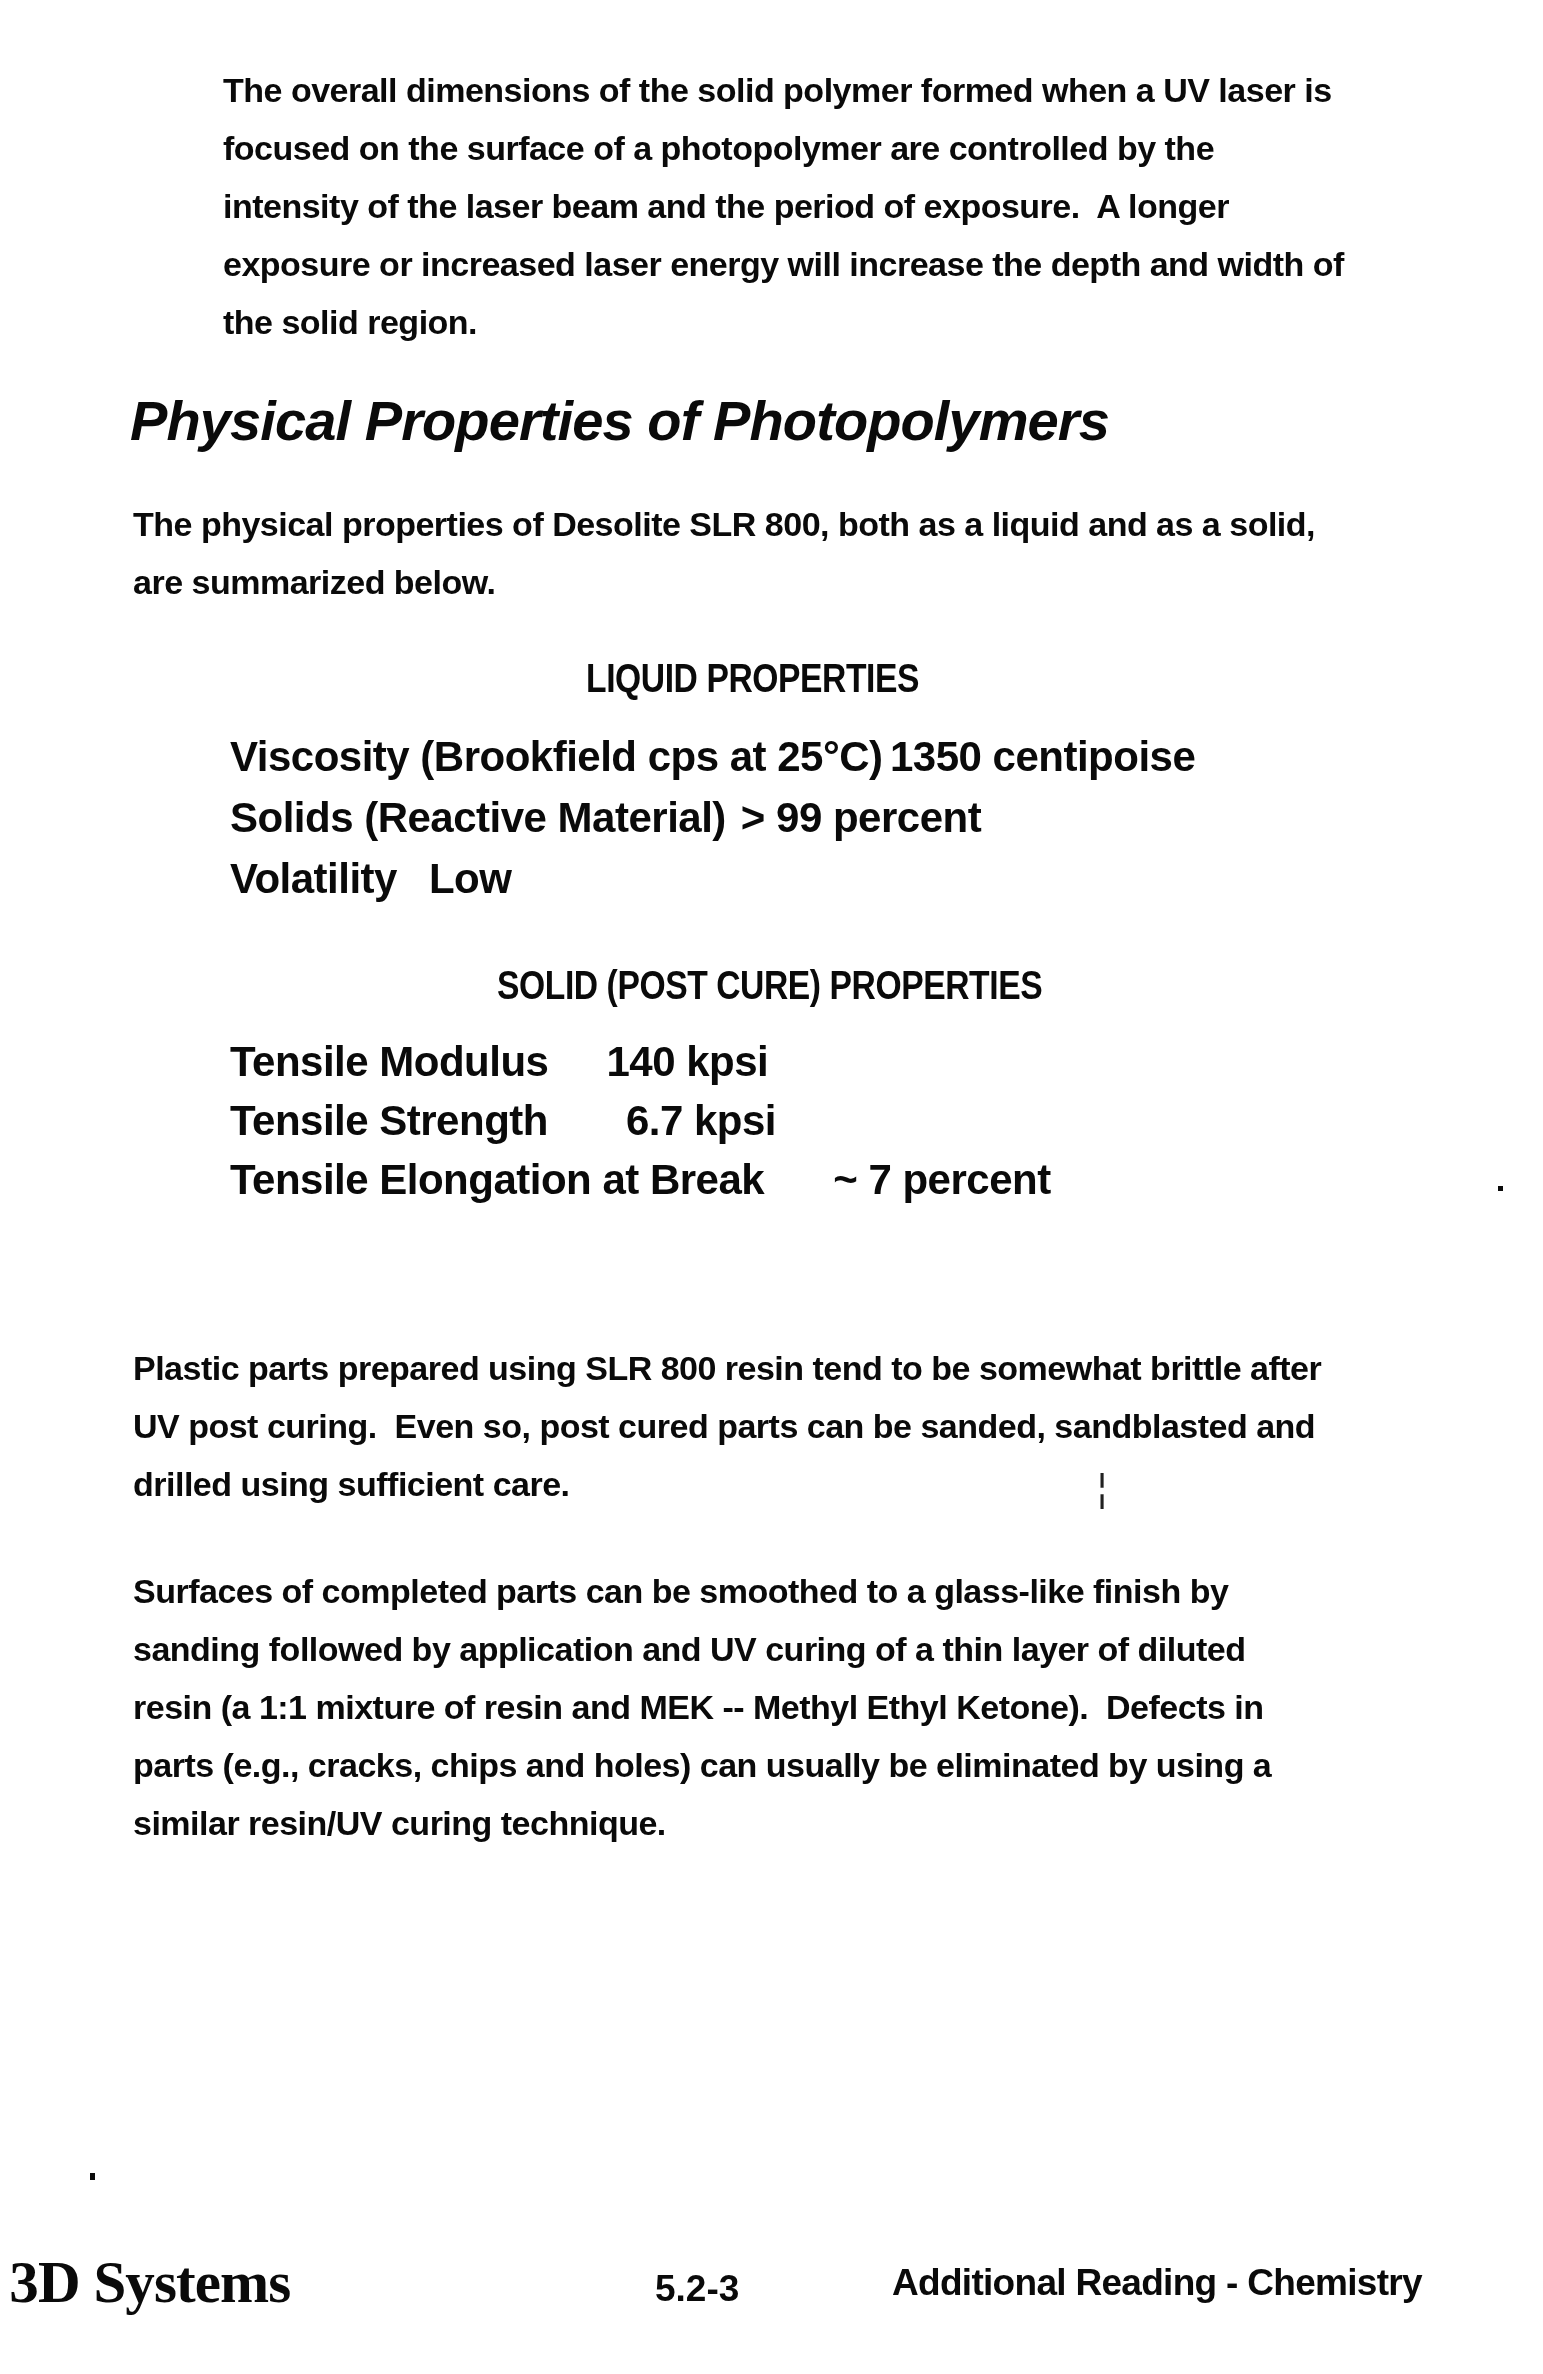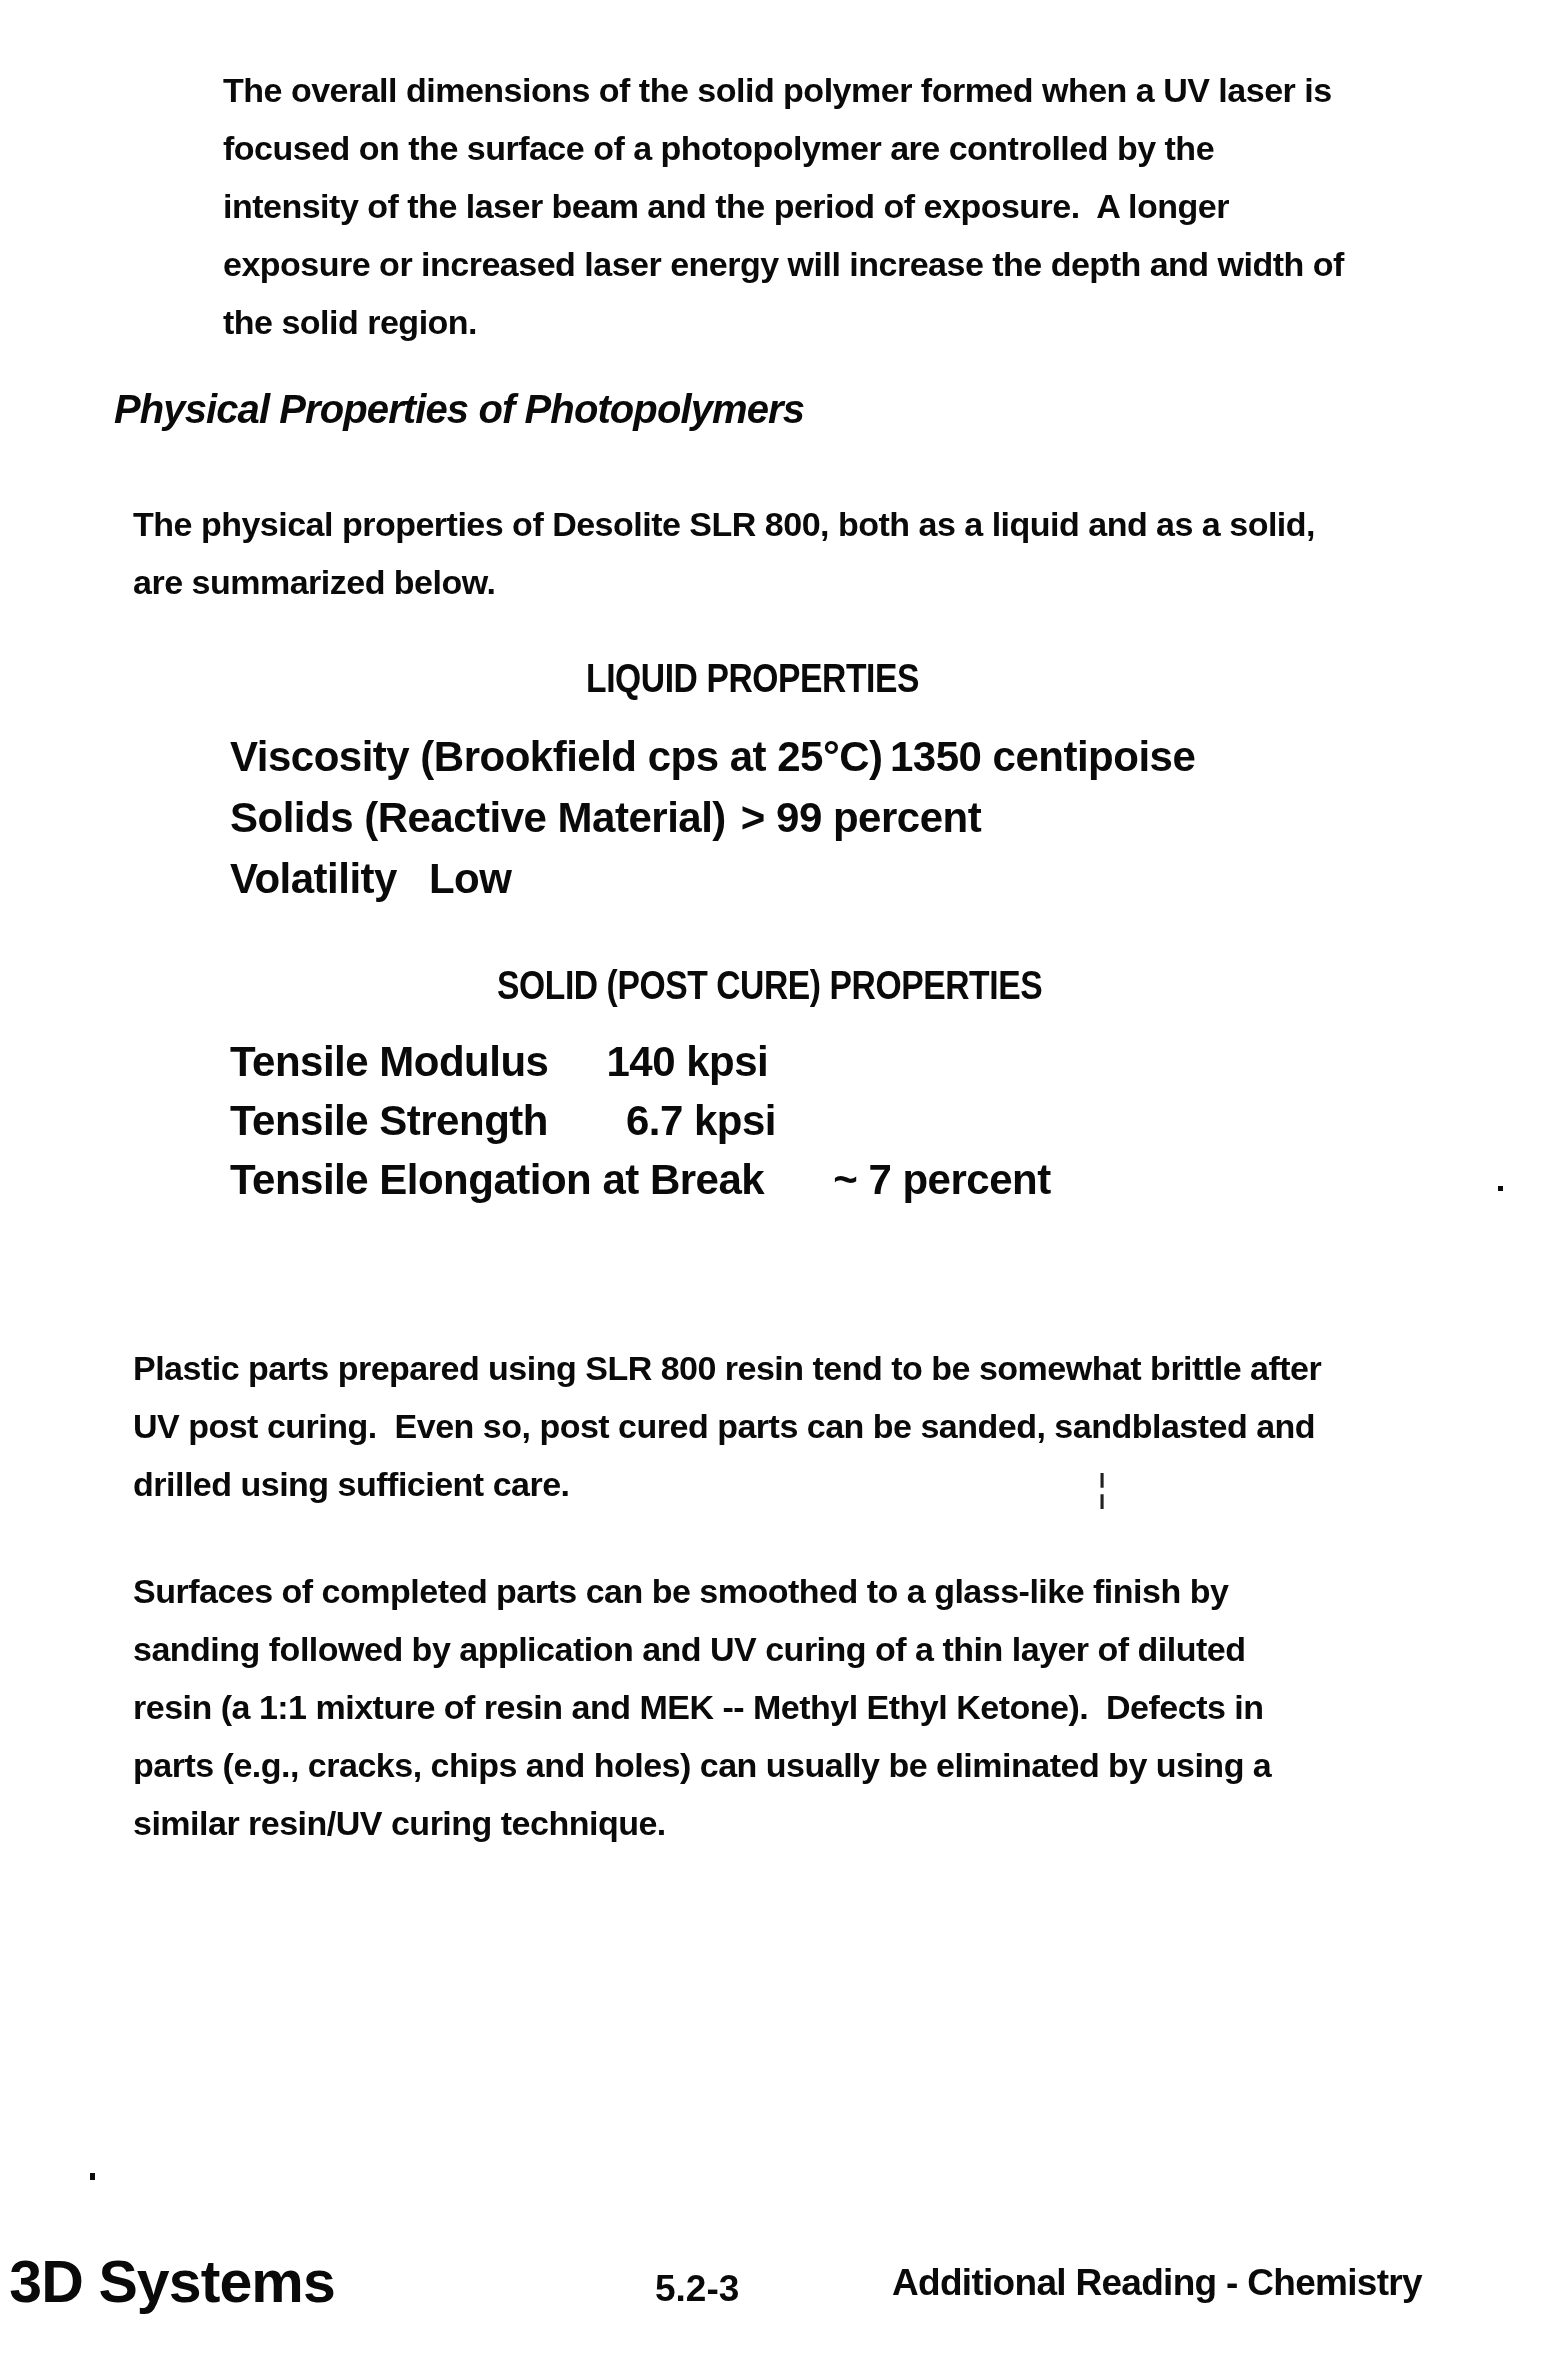--- a/index.html
+++ b/index.html
@@ -17,23 +17,23 @@
   .txt {
     position: absolute;
     white-space: pre;
     font-size: 34px;
     line-height: 58px;
     letter-spacing: -0.5px;
   }
   .para-1 { left: 223px; top: 27px; }
   .doc-heading {
     position: absolute;
-    left: 114px; top: 352px;
+    left: 130px; top: 352px;
     font-style: italic;
-    font-size: 40px;
+    font-size: 56px;
     line-height: 61px;
     letter-spacing: -0.9px;
     white-space: pre;
   }
   .para-intro { left: 133px; top: 461px; }
   .subhead {
     position: absolute;
     font-size: 41px;
     line-height: 46px;
     letter-spacing: -0.5px;
@@ -81,20 +81,21 @@
     left: 90px; top: 2173px;
     width: 4.6px; height: 6.5px;
     background: #0a0a0a;
   }
   .footer-brand {
     position: absolute;
     left: 9.3px; top: 2250px;
     font-size: 59px; line-height: 65px;
     letter-spacing: -0.9px;
     white-space: pre;
+    font-family: Liberation Serif, serif;
   }
   .footer-page {
     position: absolute;
     left: 655px; top: 2267px;
     font-size: 37px; line-height: 43px;
     white-space: pre;
   }
   .footer-section {
     position: absolute;
     left: 892px; top: 2261px;

